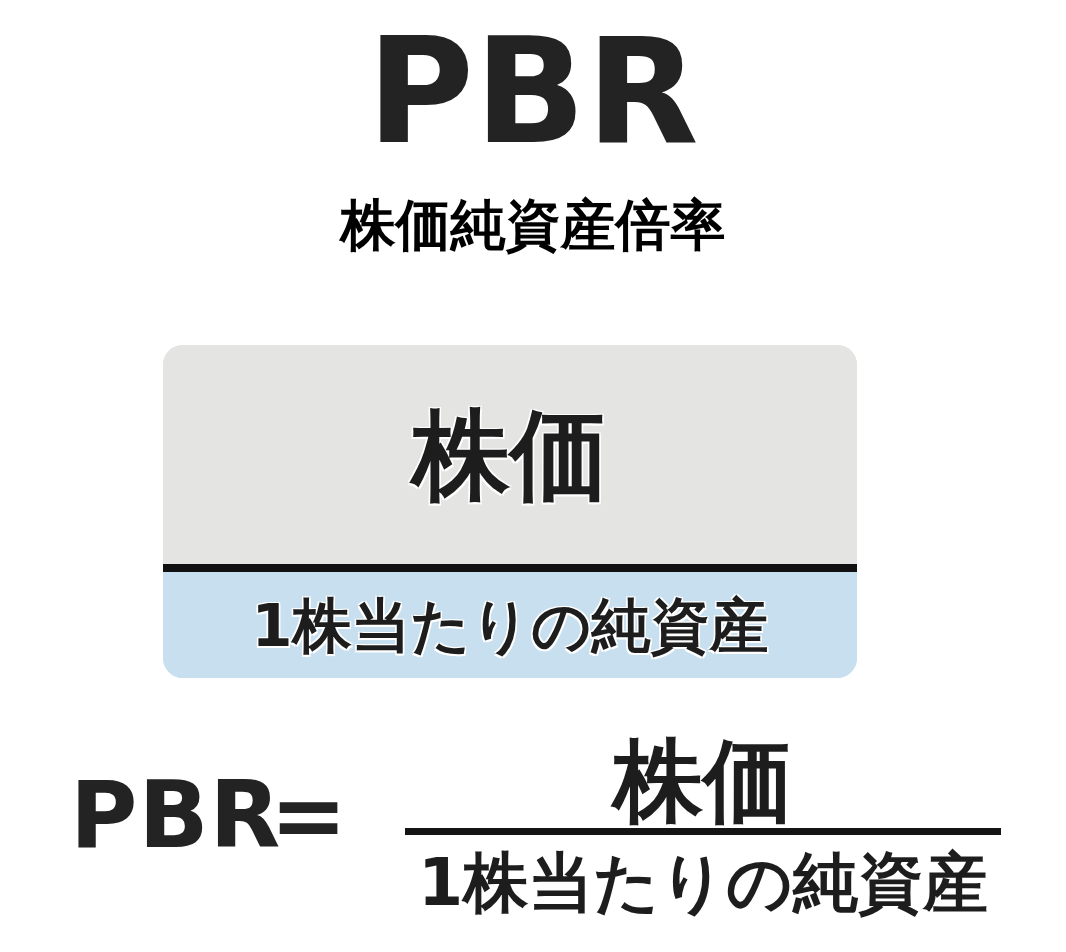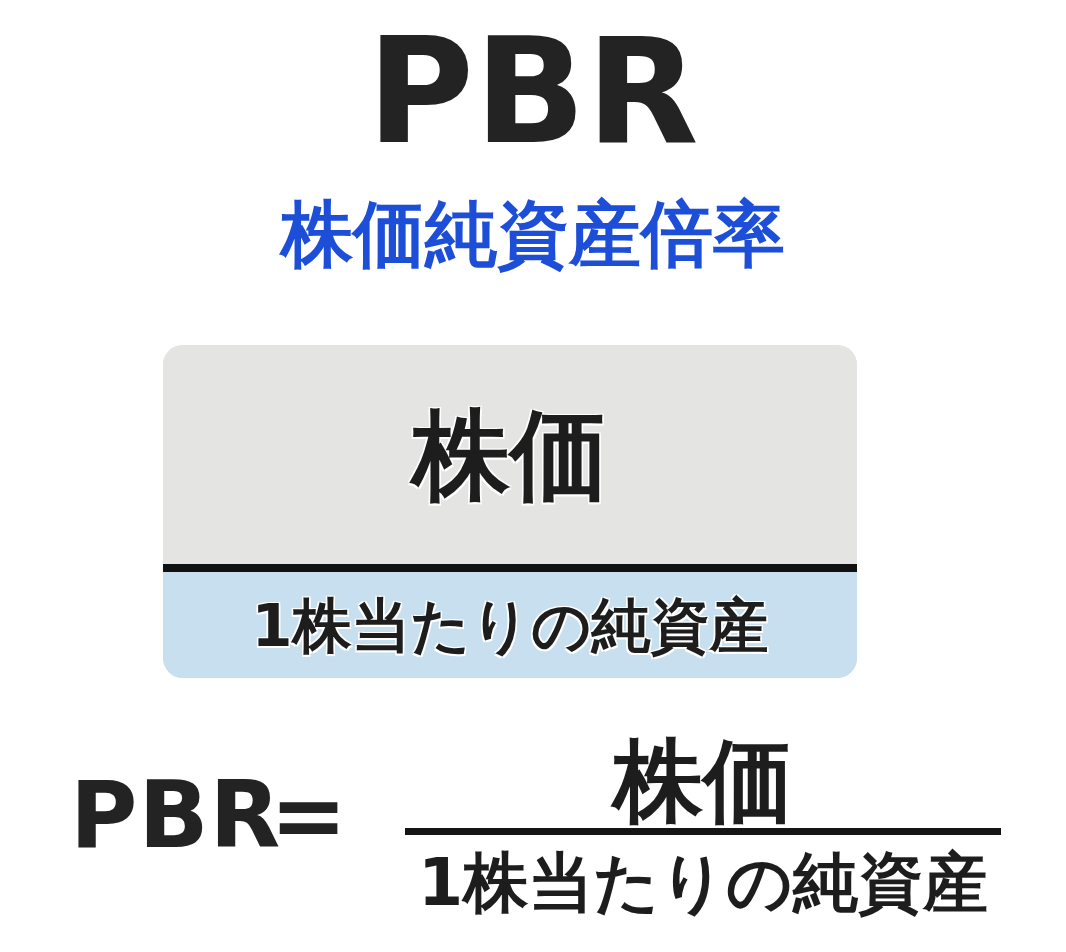--- a/index.html
+++ b/index.html
@@ -34,24 +34,24 @@
   .main-title {
     font-size: 146px;
     font-weight: 700;
     line-height: 1.0;
     color: #232323;
     letter-spacing: 0.5px;
     margin: 0;
     text-shadow: 0 1px 0 rgba(255,255,255,0.9);
   }
   .sub-title {
-    font-size: 72px;
+    font-size: 55px;
     font-weight: 700;
     line-height: 1.0;
-    color: #1d4ed8;
+    color: #000000;
     margin: 0;
     margin-top: 34px;
     letter-spacing: 0px;
   }
 
   
   .fraction-card {
     position: absolute;
     left: 163px;
     top: 345px;

